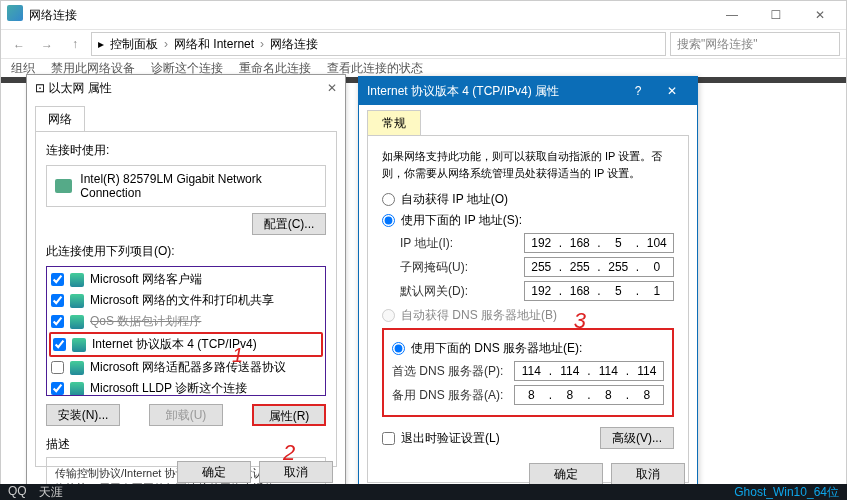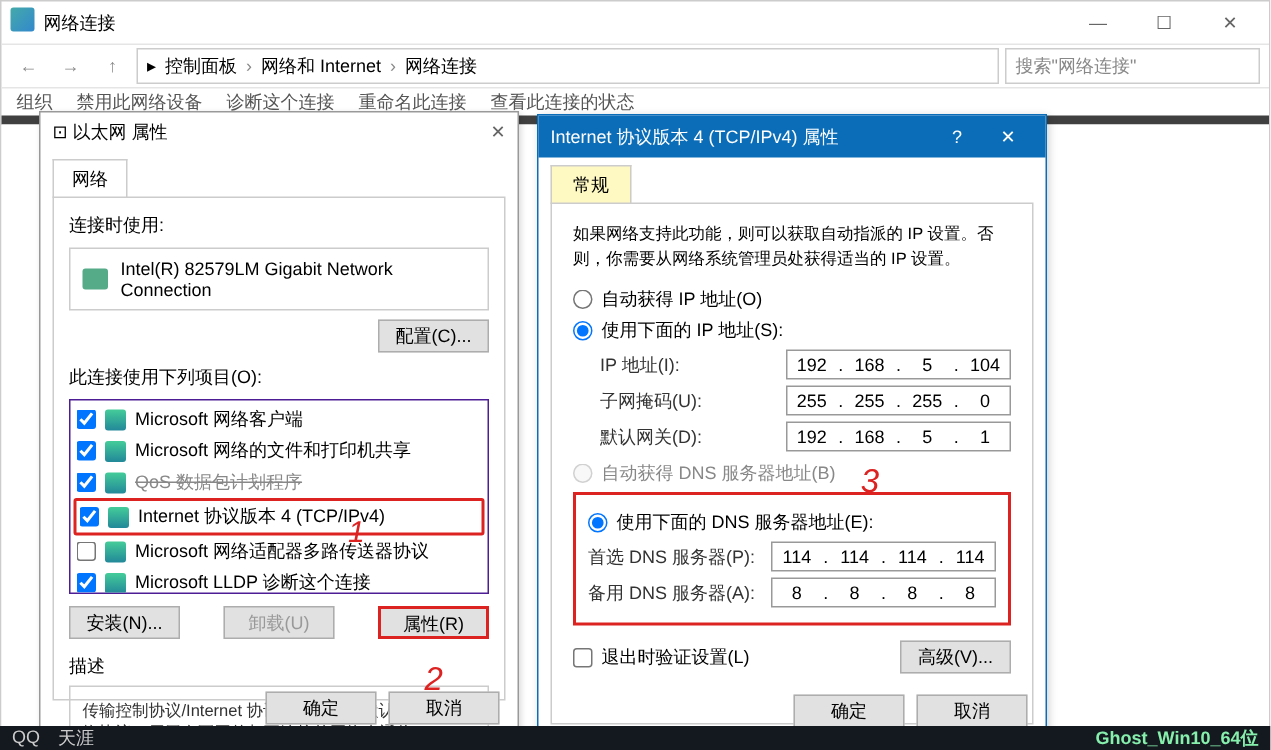--- a/index.html
+++ b/index.html
@@ -69,21 +69,21 @@
 .dnsbox { border: 2px solid #d22; padding: 6px 8px; margin-top: 4px; position: relative; }
 .dnsbox .ann3 { position: absolute; top: -22px; right: 86px; color: #d22; font-size: 22px; font-style: italic; }
 .exitrow { margin-top: 10px; display: flex; align-items: center; }
 .exitrow .chk { display: flex; align-items: center; gap: 6px; flex: 1; }
 .advbtn { }
 .ipv4-okrow { position: absolute; bottom: 8px; right: 12px; display: flex; gap: 8px; }
 
 
 .taskbar { position: absolute; bottom: 0; left: 0; width: 847px; height: 16px; background: #14191f; color: #ccc; display: flex; align-items: center; font-size: 10px; }
 .taskbar .tleft { padding: 0 8px; display: flex; gap: 12px; }
-.taskbar .tright { margin-left: auto; padding: 0 8px; color: #86efac; font-weight: bold; }
+.taskbar .tright { margin-left: auto; padding: 0 8px; color: #0ea5e9; }
 .grayradio { color: #888; }
 </style>
 </head>
 <body>
 
 <div class="explorer">
   <div class="exp-titlebar">
     <div class="title">网络连接</div>
     <div class="spacer"></div>
     <div class="winbtn">—</div>

